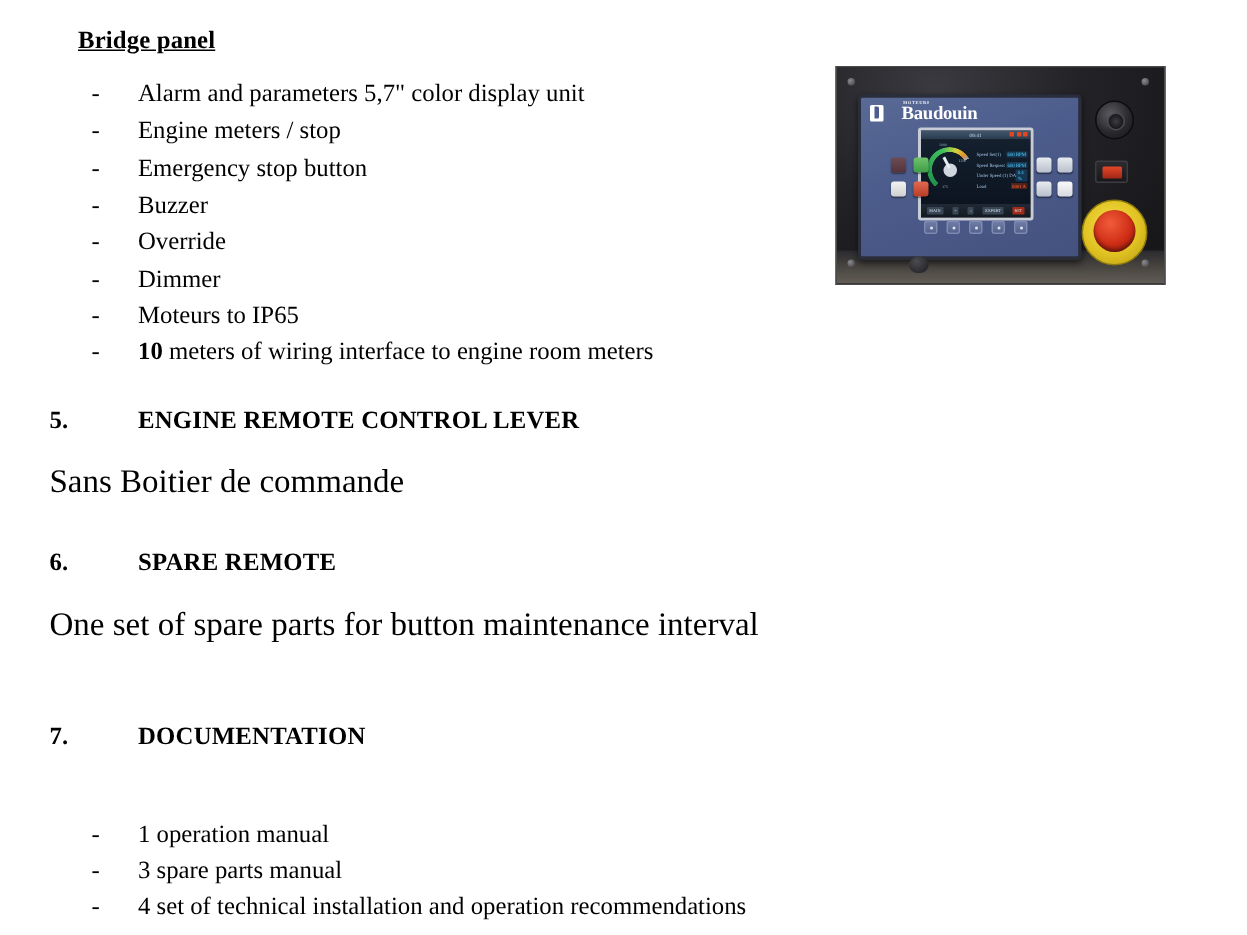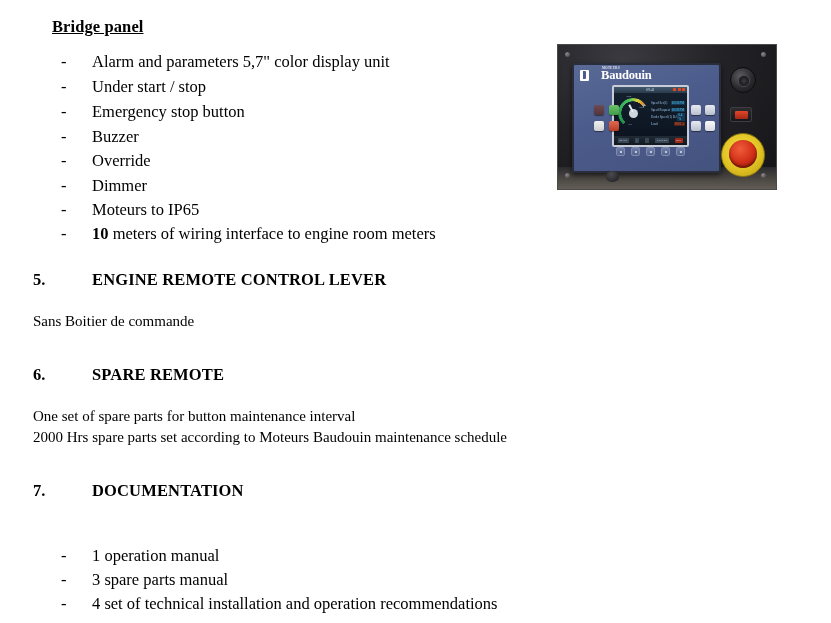--- a/index.html
+++ b/index.html
@@ -77,21 +77,21 @@
     position: absolute;
     left: 92px;
     top: 0;
     letter-spacing: 0.15px;
   }
 
   .body-line {
     position: absolute;
     left: 33px;
     white-space: nowrap;
-    font-size: 15px;
+    font-size: 22px;
     line-height: 22px;
     height: 22px;
   }
 
   
   .photo {
     position: absolute;
     left: 557px;
     top: 44px;
     width: 220px;
@@ -416,21 +416,21 @@
 
   <div class="bullet-list">
 
     <div class="bullet-row" style="top:50px">
       <span class="bullet-dash">-</span>
       <span class="bullet-text">Alarm and parameters 5,7" color display unit</span>
     </div>
 
     <div class="bullet-row" style="top:75px">
       <span class="bullet-dash">-</span>
-      <span class="bullet-text">Under start / stop</span>
+      <span class="bullet-text">Engine meters / stop</span>
     </div>
 
     <div class="bullet-row" style="top:100px">
       <span class="bullet-dash">-</span>
       <span class="bullet-text">Emergency stop button</span>
     </div>
 
     <div class="bullet-row" style="top:125px">
       <span class="bullet-dash">-</span>
       <span class="bullet-text">Buzzer</span>
@@ -461,21 +461,20 @@
     <span class="section-num">5.</span>
     <span class="section-label">ENGINE REMOTE CONTROL LEVER</span>
   </div>
   <div class="body-line" style="top:310px">Sans Boitier de commande</div>
 
   <div class="section-head" style="top:364px">
     <span class="section-num">6.</span>
     <span class="section-label">SPARE REMOTE</span>
   </div>
   <div class="body-line" style="top:405px">One set of spare parts for button maintenance interval</div>
-  <div class="body-line" style="top:426px">2000 Hrs spare parts set according to Moteurs Baudouin maintenance schedule</div>
 
   <div class="section-head" style="top:480px">
     <span class="section-num">7.</span>
     <span class="section-label">DOCUMENTATION</span>
   </div>
 
   <div class="bullet-list">
     <div class="bullet-row" style="top:544px">
       <span class="bullet-dash">-</span>
       <span class="bullet-text">1 operation manual</span>

